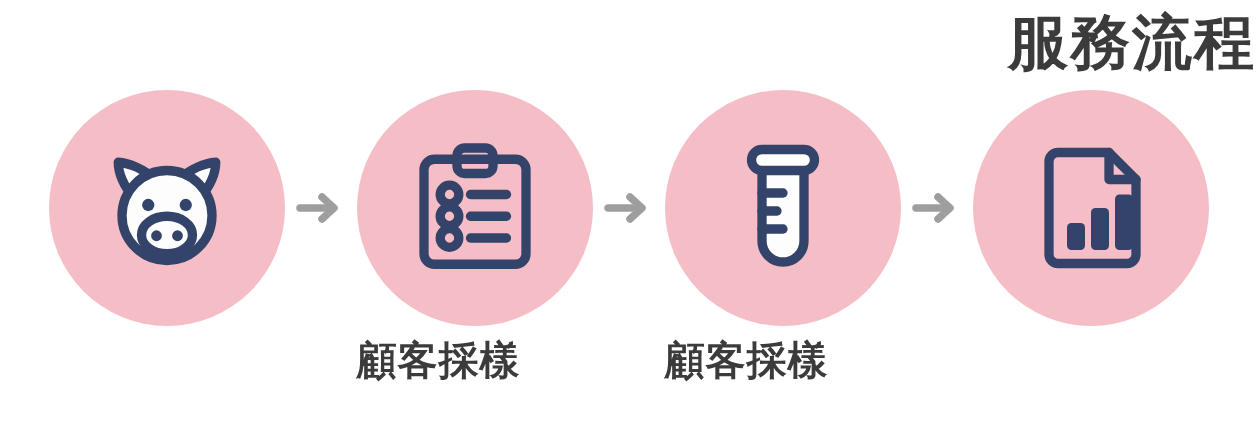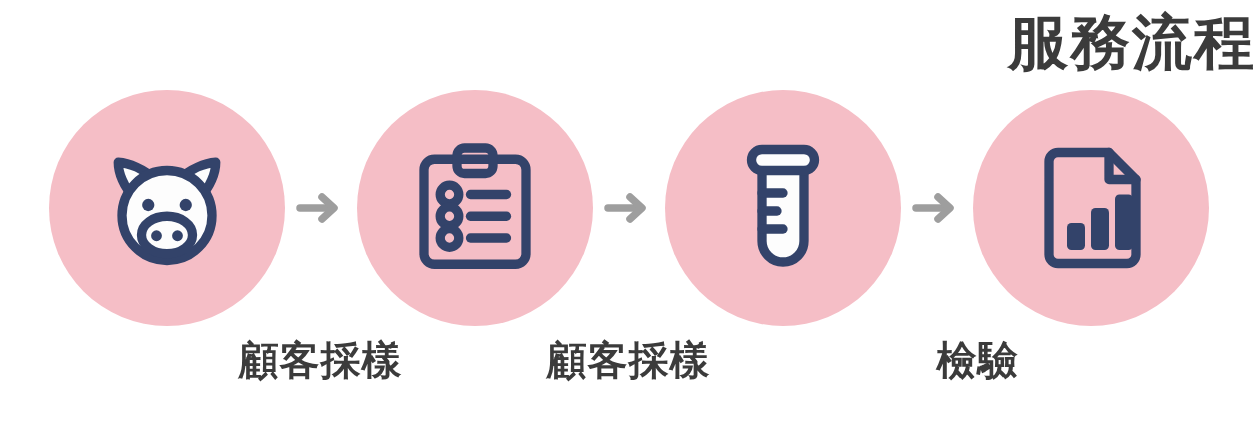--- a/index.html
+++ b/index.html
@@ -241,17 +241,16 @@
       </div>
     </div>
 
   </div>
 
   <div class="labels">
     <div class="label-cell">顧客採樣</div>
     <div class="label-spacer"></div>
     <div class="label-cell">顧客採樣</div>
     <div class="label-spacer"></div>
-    <div class="label-cell">檢驗</div>
     <div class="label-spacer"></div>
   </div>
 
 </div>
 
 </body></html>

